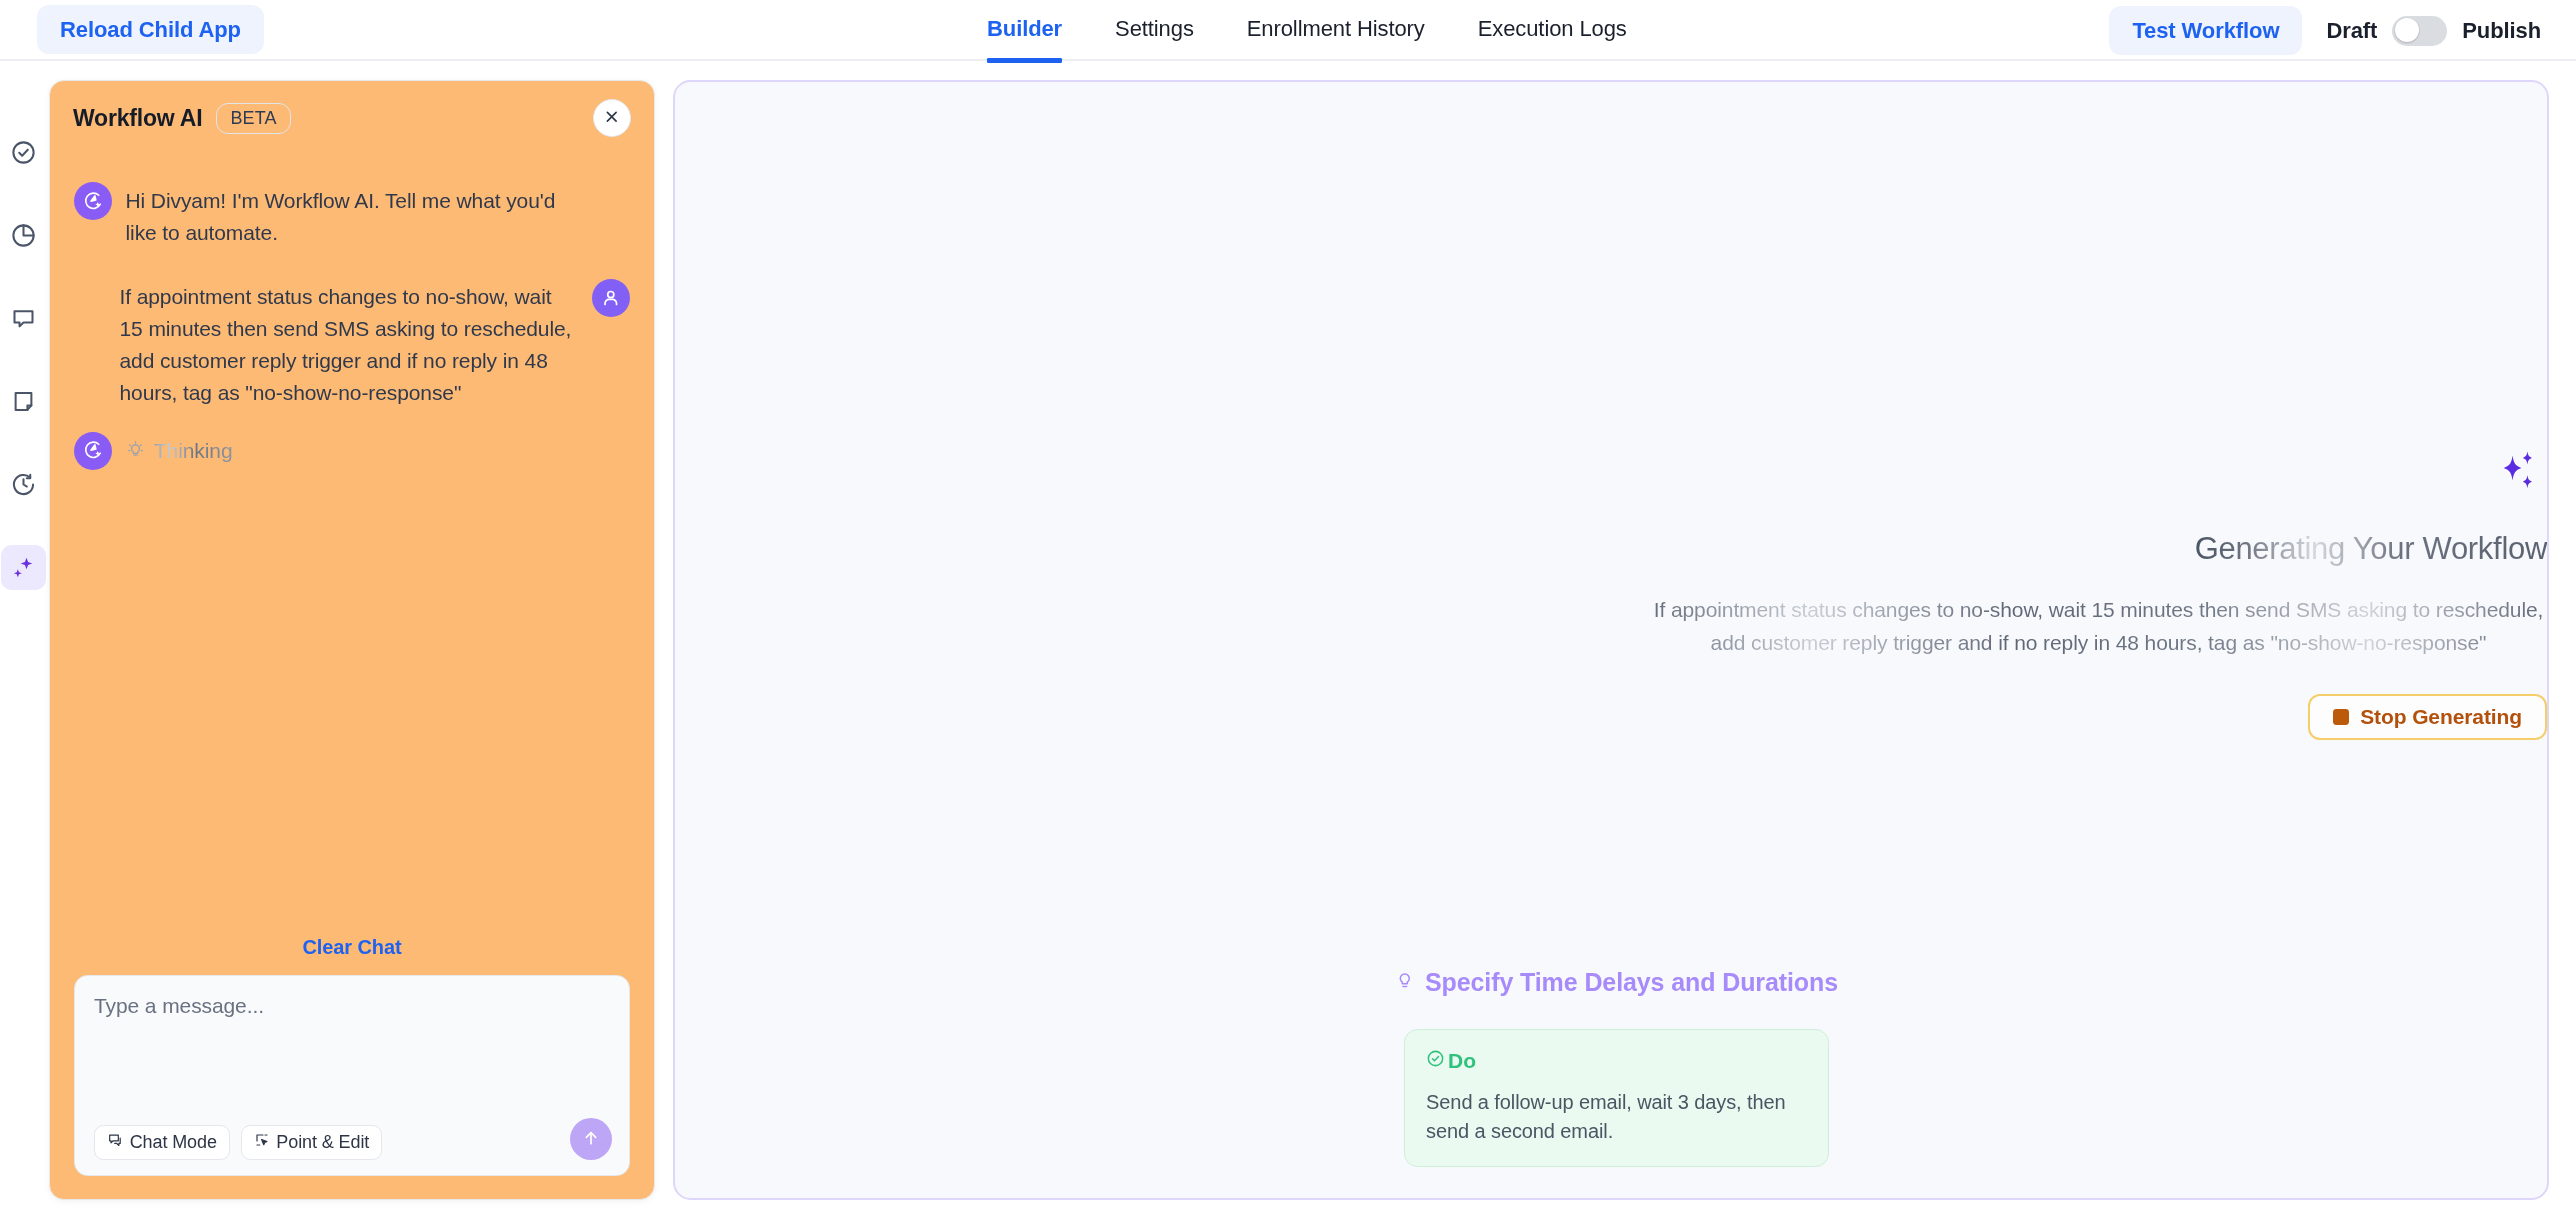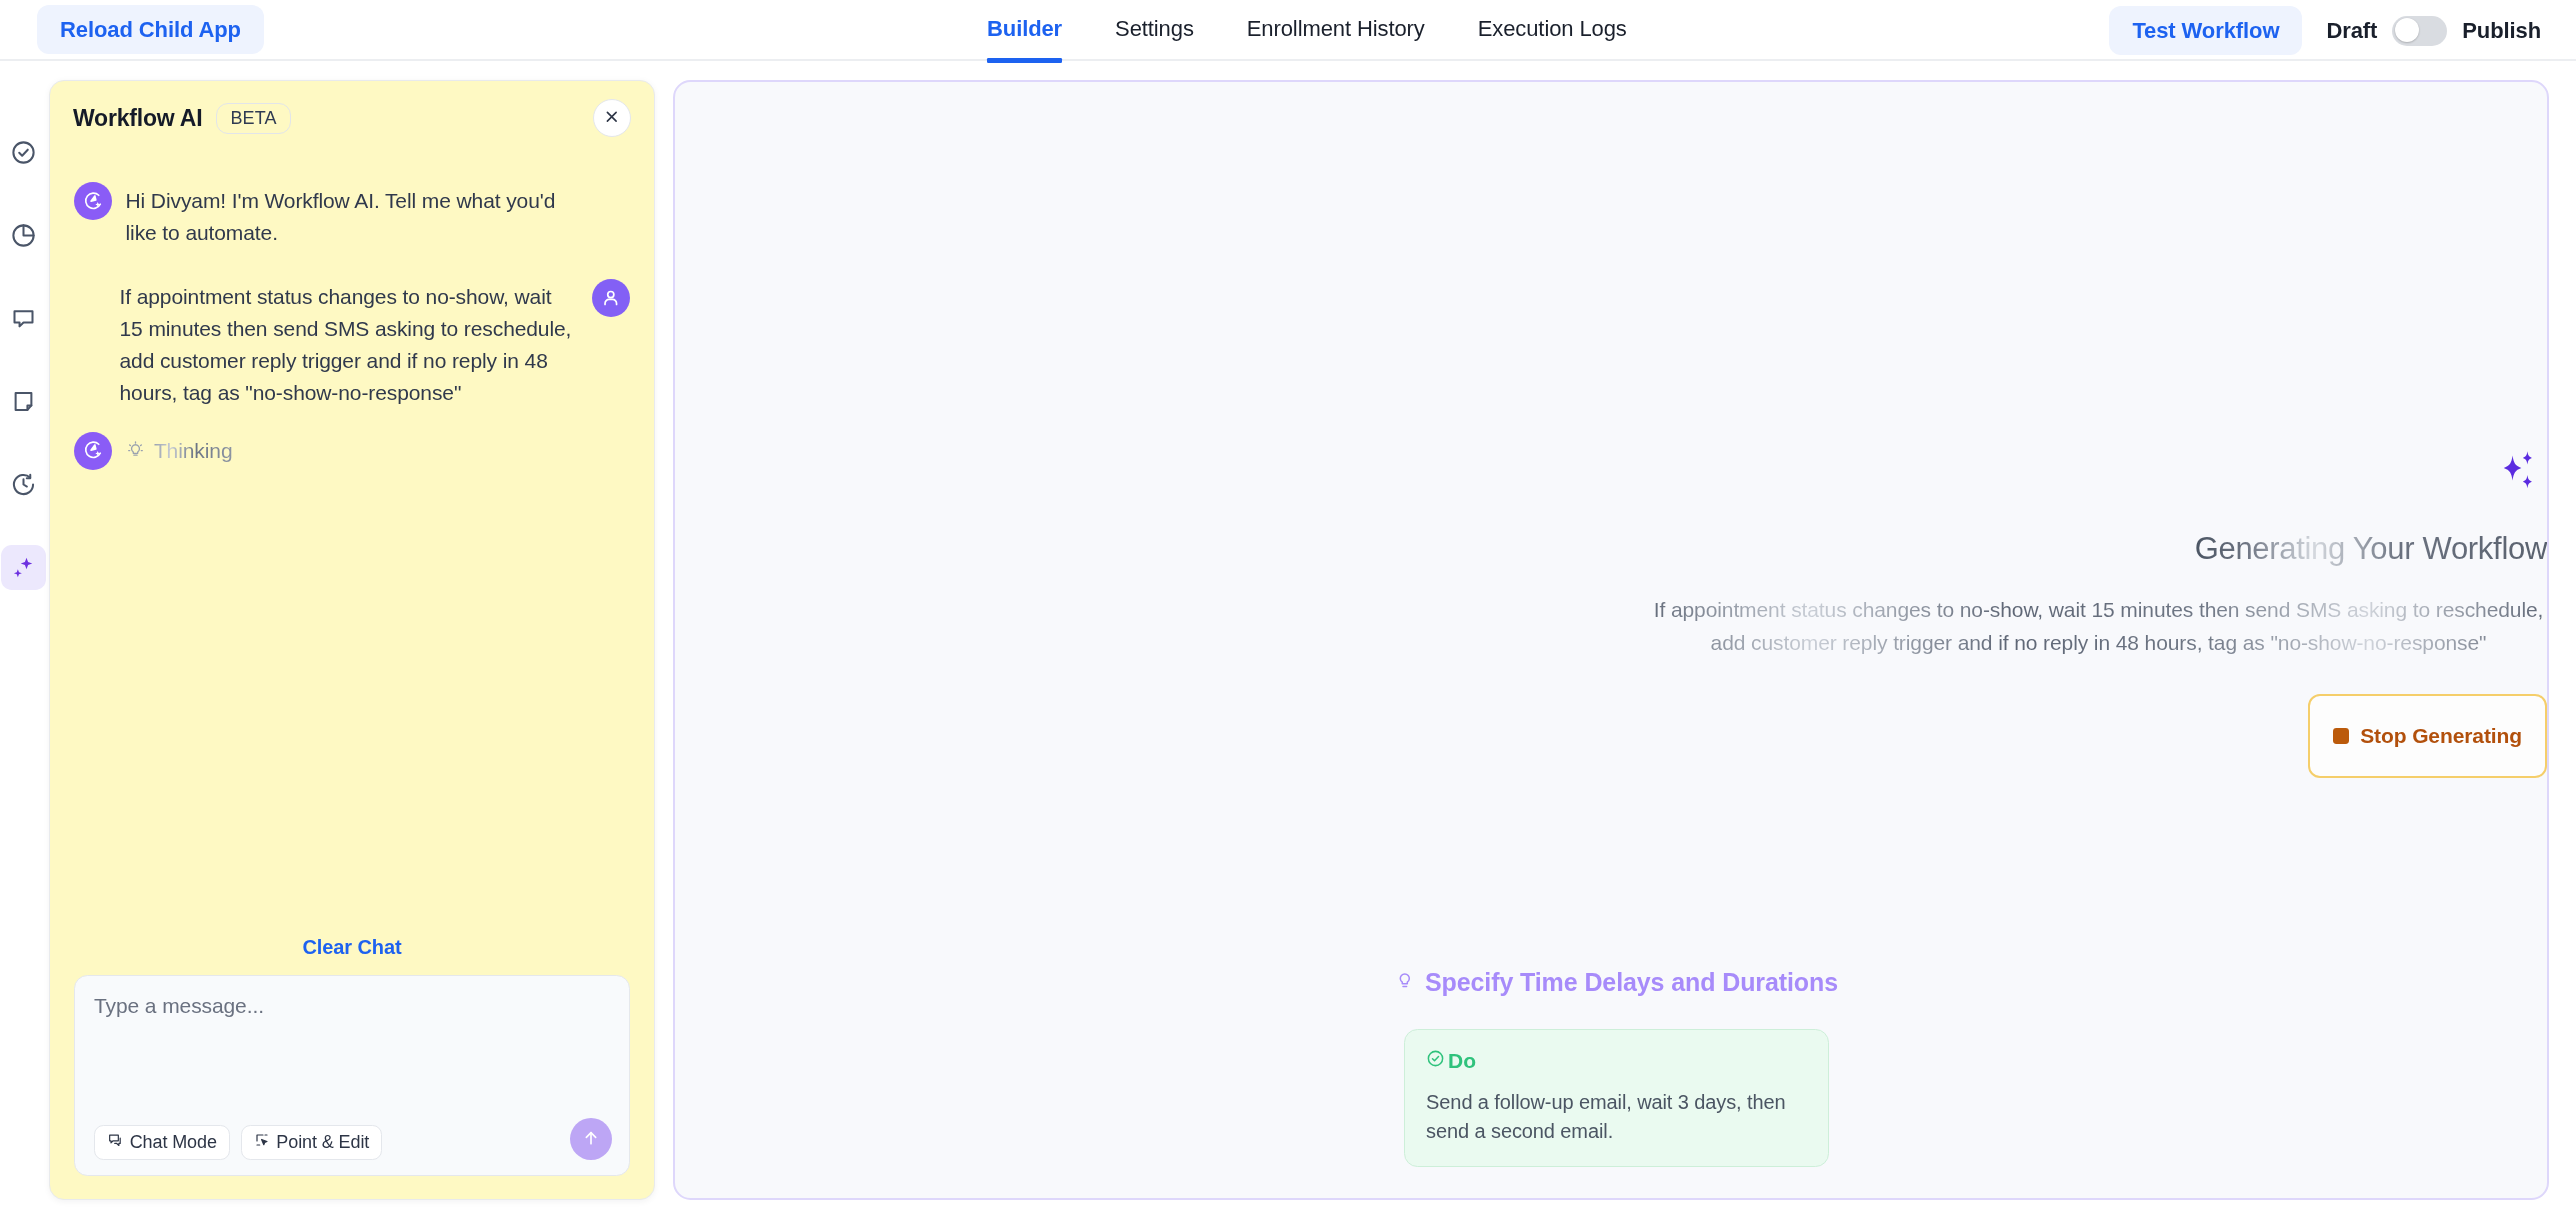--- a/index.html
+++ b/index.html
@@ -87,21 +87,21 @@
     display: flex; align-items: center; justify-content: center;
     cursor: pointer;
   }
   .rail-item.active { background: #ece8fd; }
   .rail-item svg { display: block; }
 
   
   .chat-panel {
     position: absolute; top: 80px; left: 49px;
     width: 606px; height: 1120px;
-    background: #fef9c3;
+    background: #fdba74;
     border: 1.3px solid #e8eaed;
     border-radius: 15px;
     box-shadow: 0 1.3px 6.7px rgba(16,24,40,.05);
     display: flex; flex-direction: column;
   }
   .chat-head {
     height: 74px; flex: 0 0 auto;
     display: flex; align-items: center;
     padding: 0 23px 0 23px;
   }
@@ -210,21 +210,21 @@
     width: 897px; text-align: center;
     font-size: 21px; line-height: 1.56; letter-spacing: -0.1px;
     background: linear-gradient(90deg,#646c7a 0%,#c9ced6 18%,#5e6675 40%,#707886 62%,#cfd3da 80%,#5e6675 100%);
     -webkit-background-clip: text; background-clip: text;
     -webkit-text-fill-color: transparent; color: #6b7280;
     margin-bottom: 34px;
   }
   .stop-btn {
     display: flex; align-items: center; gap: 10.8px;
     background: #fdfdfd; border: 2px solid #f5ce6a;
-    border-radius: 12px; padding: 28px 23px;
+    border-radius: 12px; padding: 9px 23px;
     color: #b2500c; font-size: 21px; font-weight: 700;
     cursor: pointer; font-family: "Liberation Sans", sans-serif;
     letter-spacing: -0.1px;
   }
   .stop-square {
     width: 16px; height: 16px; border-radius: 3.4px; background: #bb5a0b;
     flex: 0 0 auto;
   }
 
   .tips {

